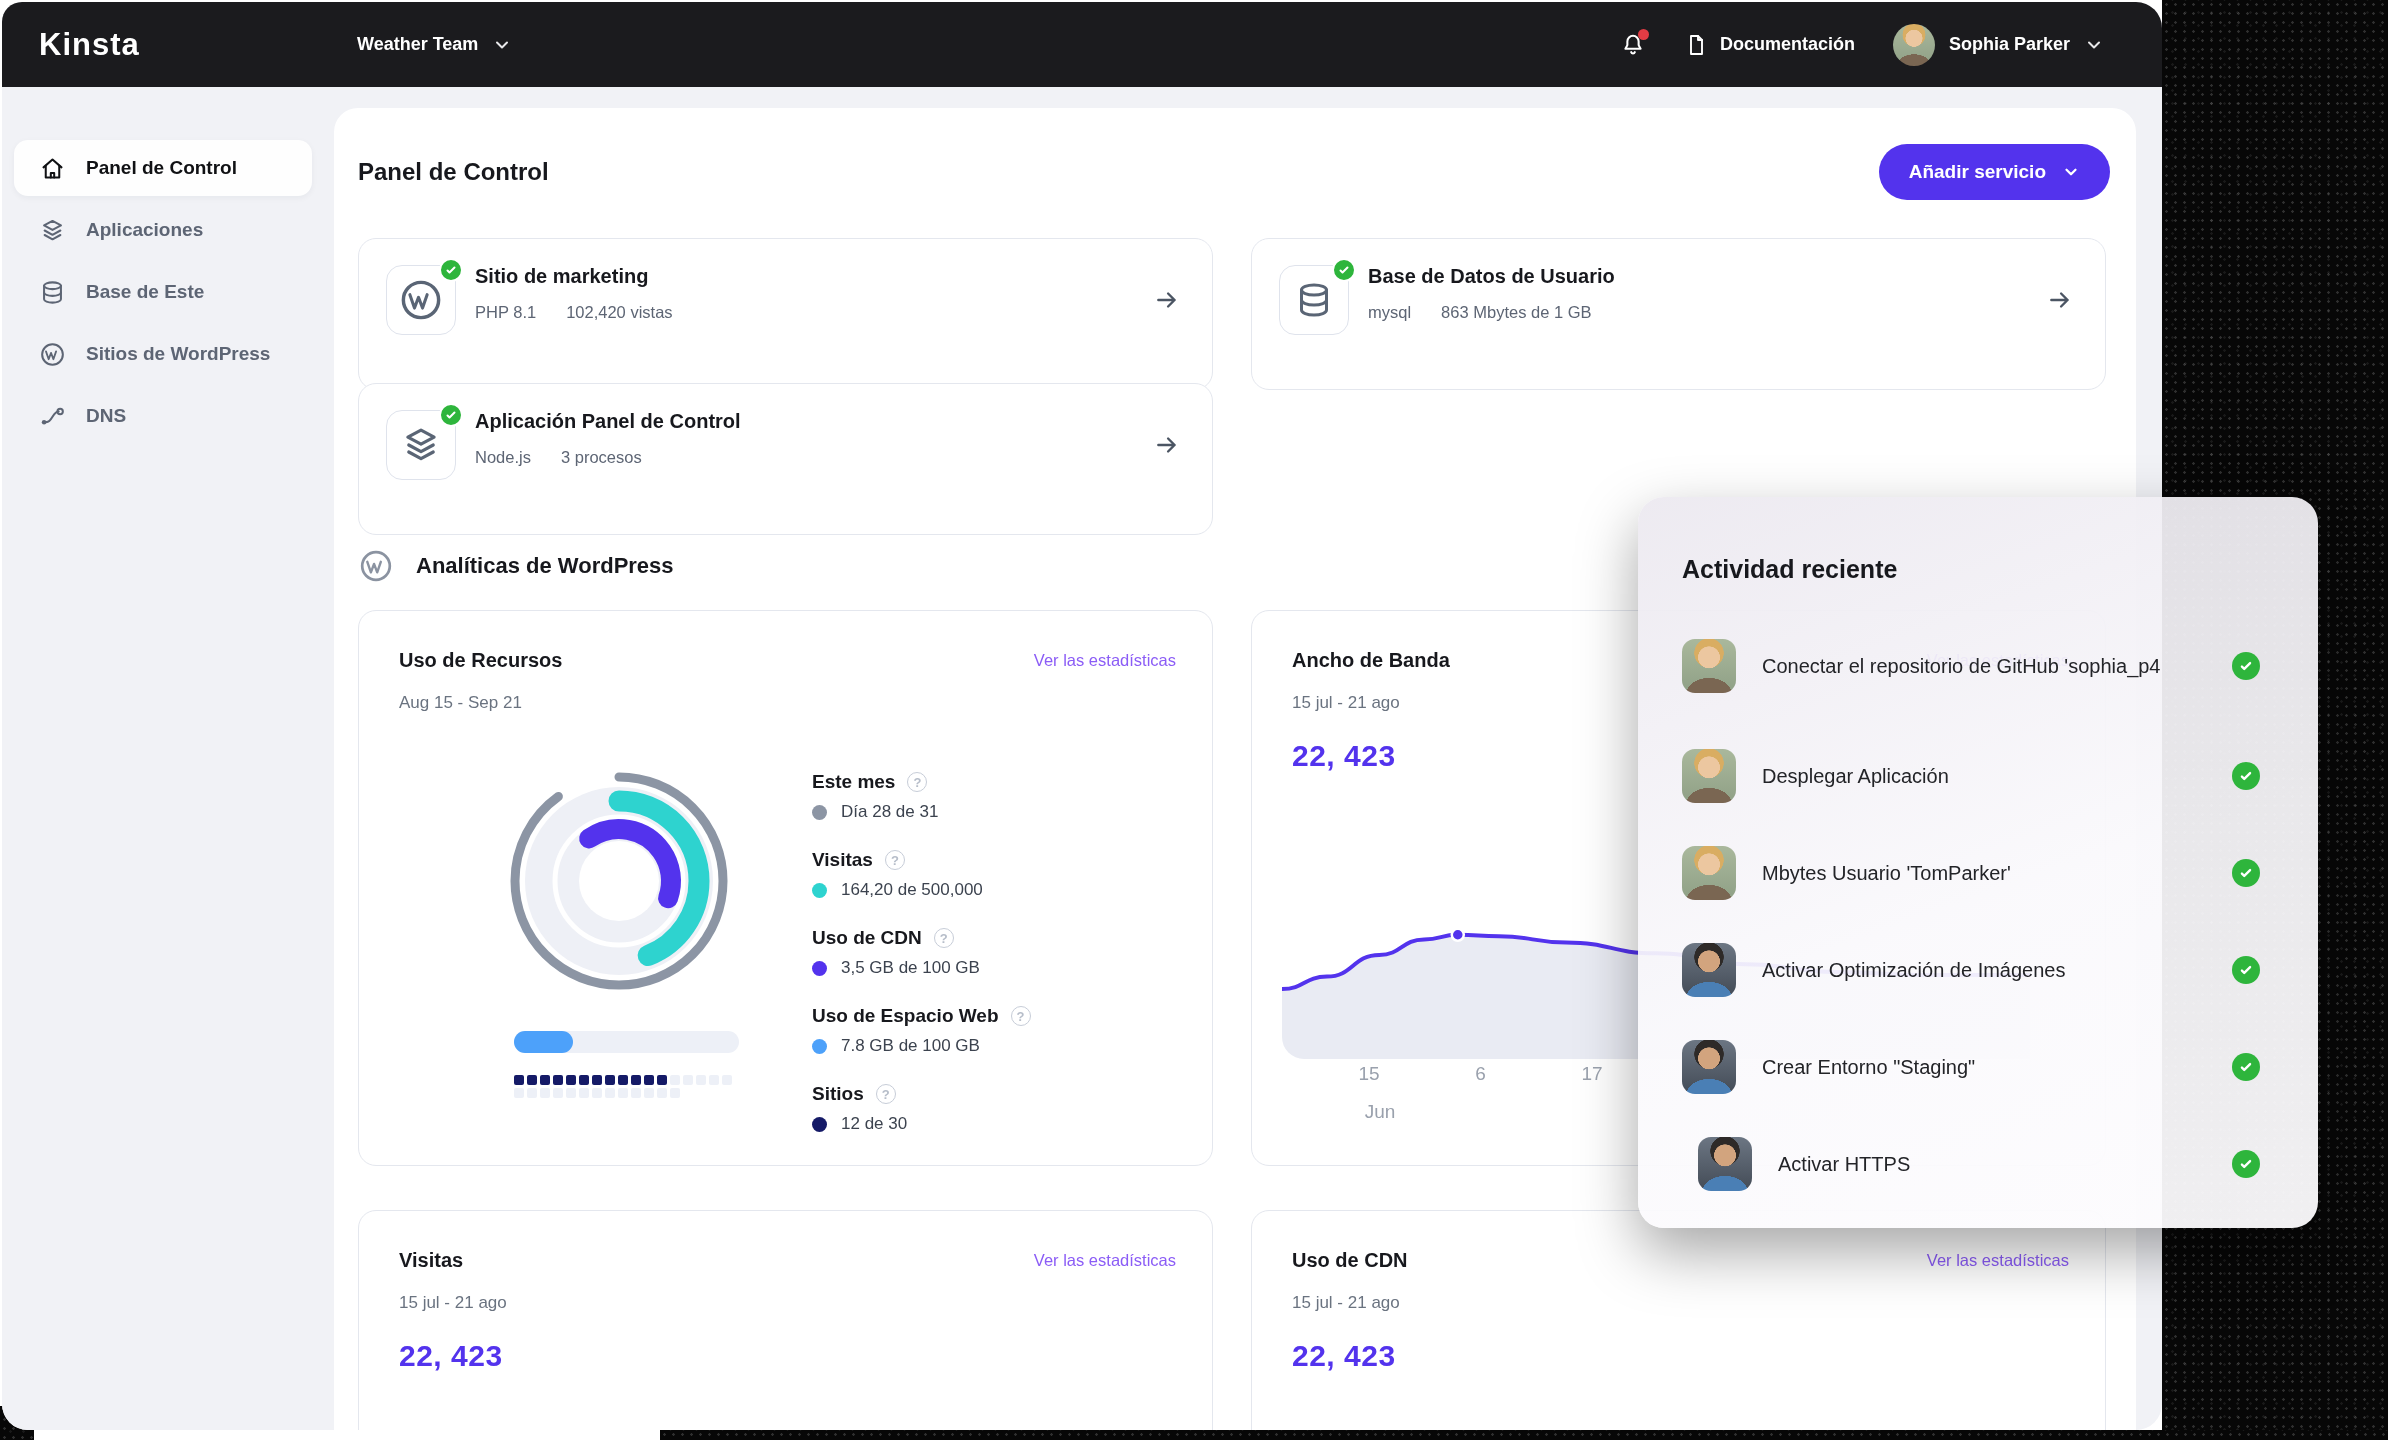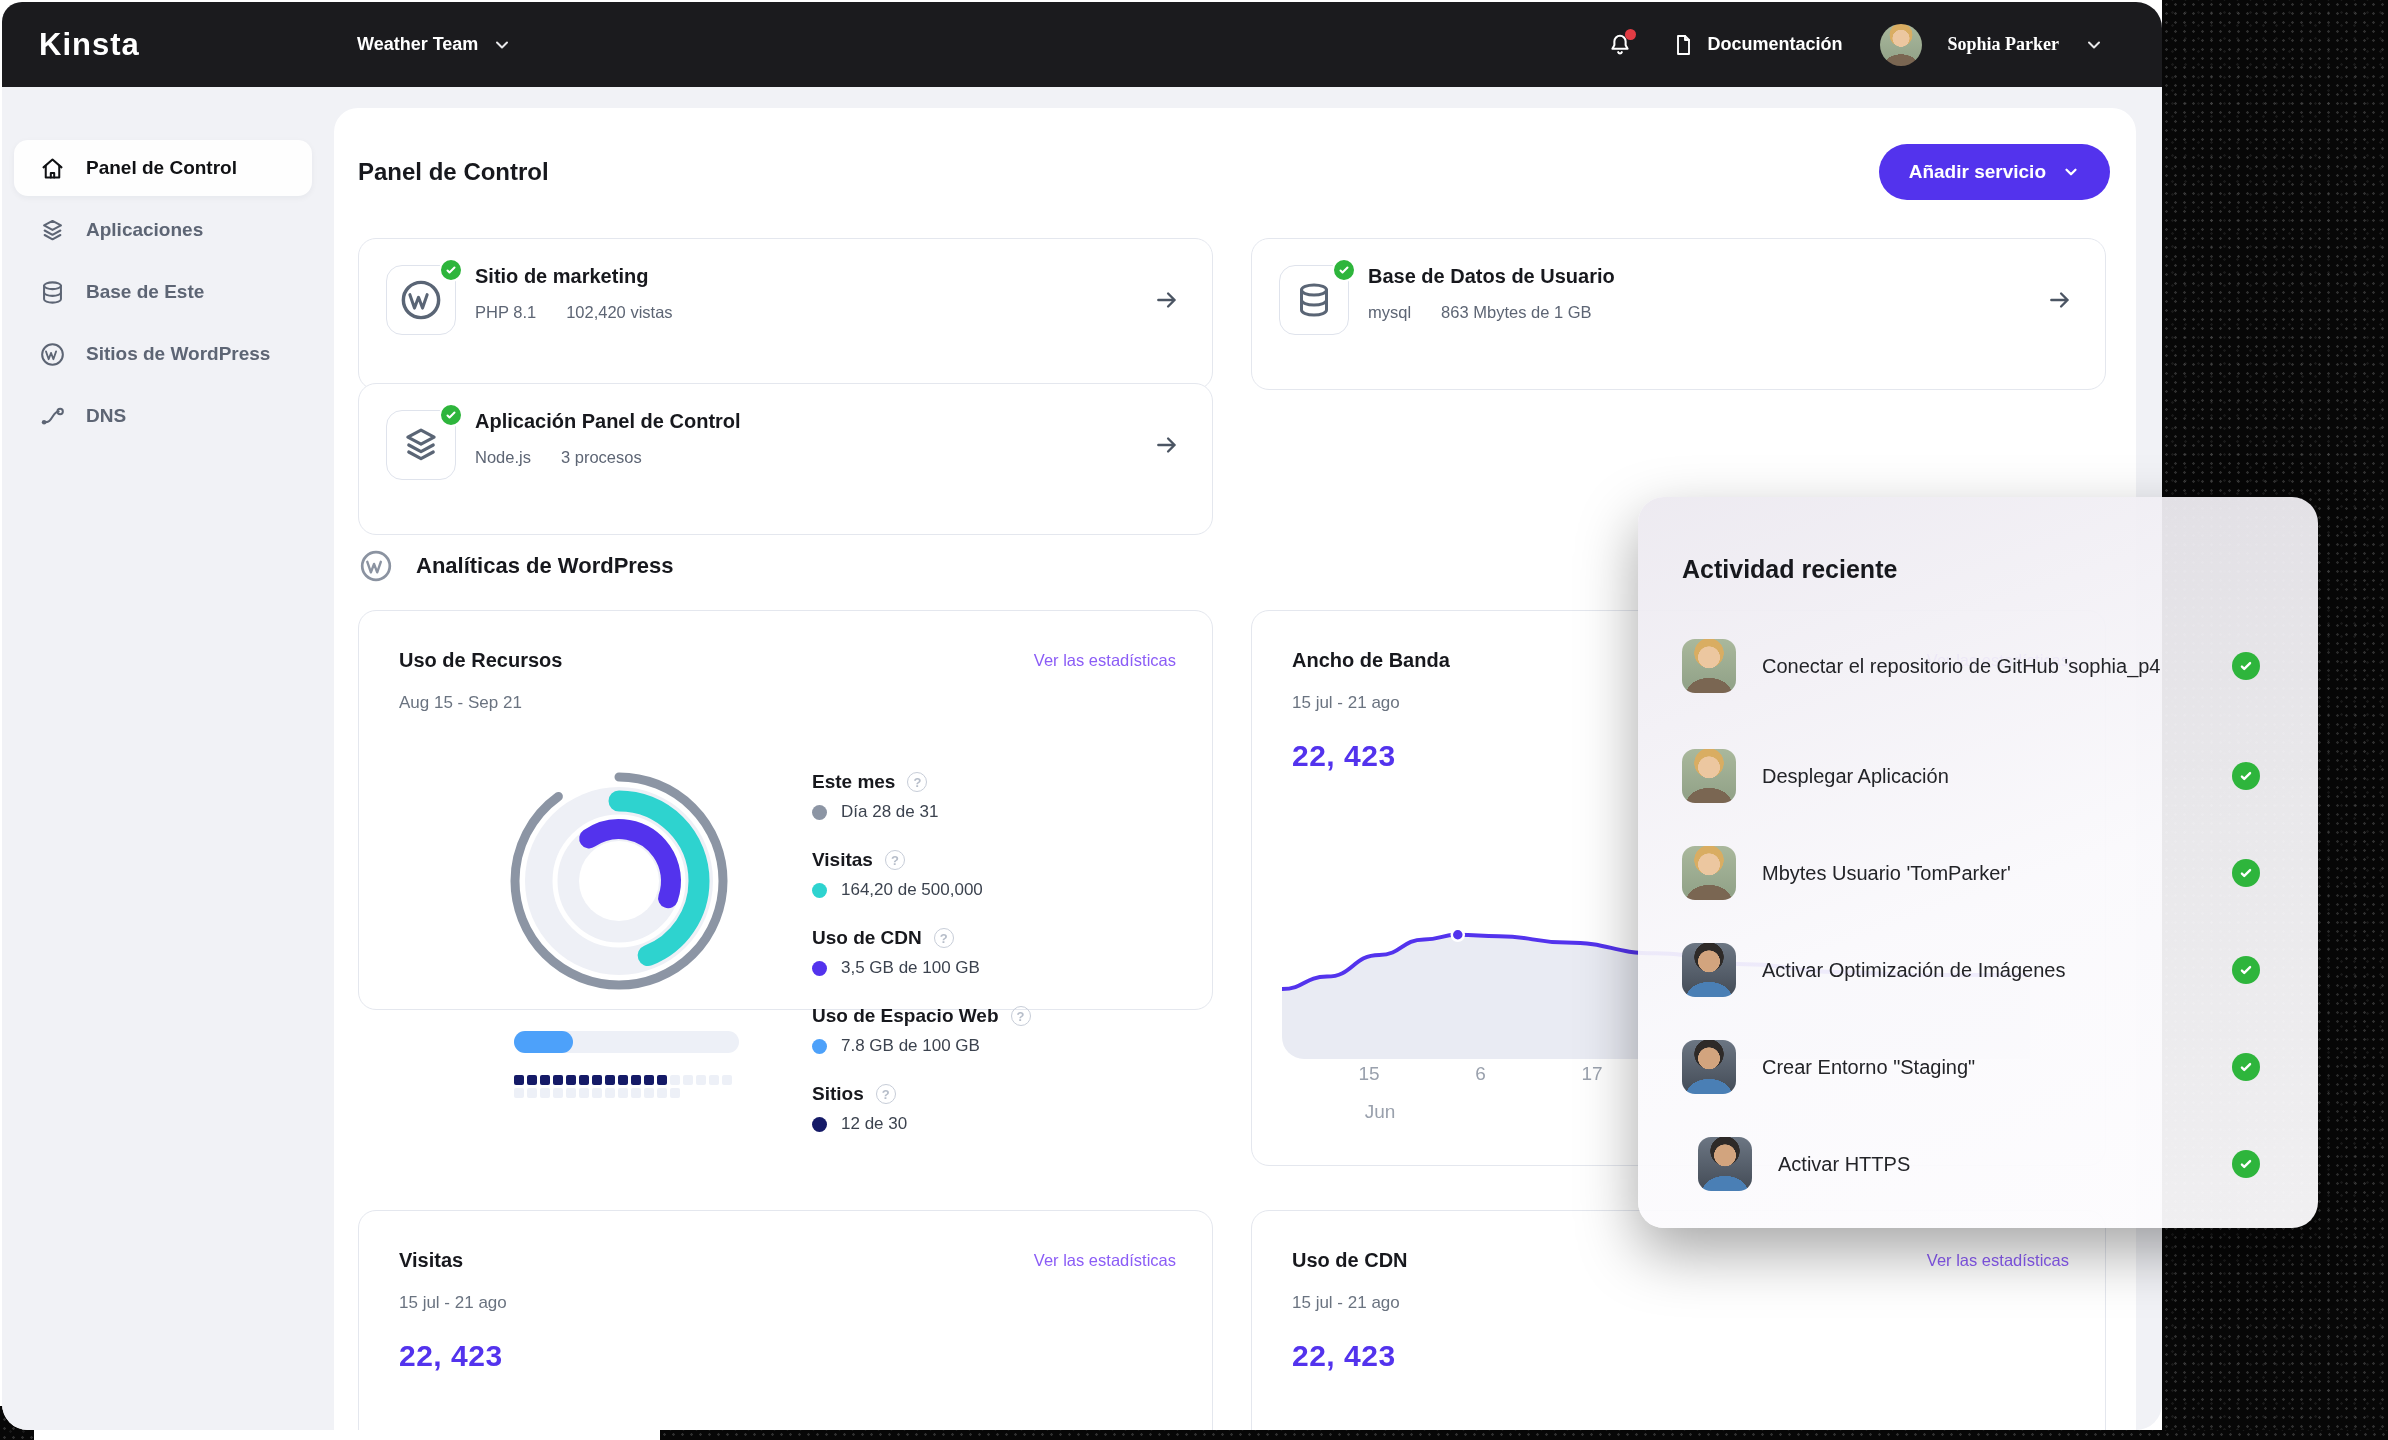--- a/index.html
+++ b/index.html
@@ -25,21 +25,21 @@
   .topbar { position:absolute; left:0; top:0; width:100%; height:85px; background:#1b1b1e;
     display:flex; align-items:center; color:#fff; }
   .logo { position:absolute; left:37px; font-size:31px; font-weight:800; letter-spacing:1px; color:#fff; }
   .team { position:absolute; left:355px; display:flex; align-items:center; gap:14px;
     font-size:18px; font-weight:600; cursor:pointer; }
   .topbar-right { position:absolute; right:58px; display:flex; align-items:center; gap:38px; }
   .bell-wrap { position:relative; width:26px; height:26px; cursor:pointer; }
   .bell-dot { position:absolute; right:-3px; top:-3px; width:11px; height:11px;
     border-radius:50%; background:#e23c44; }
   .doc-link { display:flex; align-items:center; gap:12px; font-size:18px; font-weight:600; cursor:pointer; }
-  .user { display:flex; align-items:center; gap:25px; font-size:18px; font-weight:600; cursor:pointer;font-family:Liberation Serif, serif; }
+  .user { display:flex; align-items:center; gap:14px; font-size:18px; font-weight:600; cursor:pointer; }
   .avatar { border-radius:50%; overflow:hidden; }
   .icon svg { display:block; }
 
   
   .av { background:
       radial-gradient(circle at 50% 34%, var(--face) 0 24%, transparent 25%),
       radial-gradient(circle at 50% 26%, var(--hair) 0 30%, transparent 31%),
       radial-gradient(ellipse 42% 30% at 50% 102%, var(--shirt) 0 99%, transparent 100%),
       linear-gradient(180deg, var(--bg1), var(--bg2)); }
   .av-woman { --face:#ecc7a0; --hair:#d9ad62; --shirt:#7a6652; --bg1:#aab89c; --bg2:#8fa086; }
@@ -325,21 +325,21 @@
     <div class="wp-heading">
       <span class="icon">
           <svg width="36" height="36" viewBox="0 0 24 24" fill="none" stroke="currentColor" stroke-width="1.8" stroke-linecap="round" stroke-linejoin="round">
             <circle cx="12" cy="12" r="9.2"></circle>
             <path d="M6.2 9.2l2.4 7 2.1-5.6 2.1 5.6 2.4-7" stroke-width="1.6"></path>
           </svg>
         </span>
       <span>Analíticas de WordPress</span>
     </div>
 
-    <section class="an-card" style="left:24px; top:502px; height:400px;">
+    <section class="an-card" style="left:24px; top:502px; height:556px;">
       <div class="card-head">
         <span class="card-title">Uso de Recursos</span>
         <span class="card-link">Ver las estadísticas</span>
       </div>
       <div class="card-range">Aug 15 - Sep 21</div>
 
       <svg id="donut-svg" width="240" height="240" viewBox="0 0 240 240">
         <circle cx="120" cy="120" r="94" fill="#eef0f6"></circle>
         <circle cx="120" cy="120" r="64" fill="none" stroke="#ffffff" stroke-width="5"></circle>
         <circle cx="120" cy="120" r="40" fill="#ffffff"></circle>

